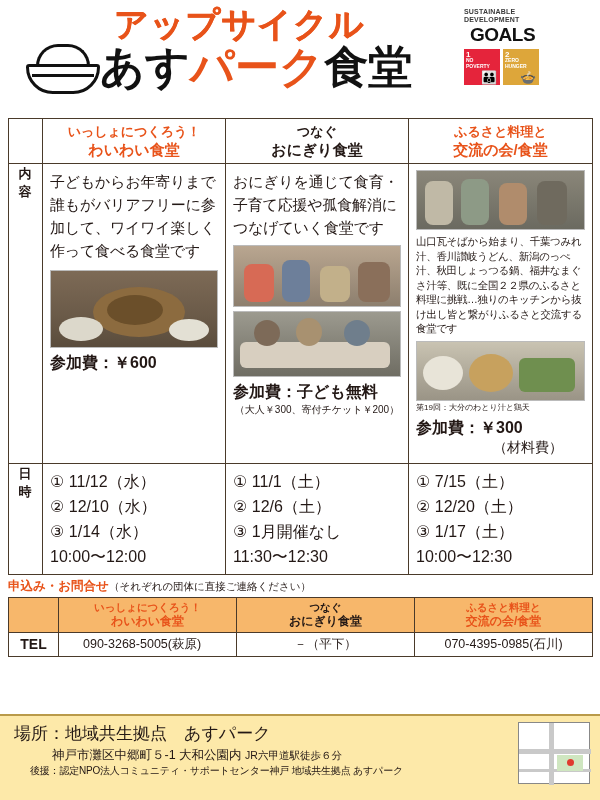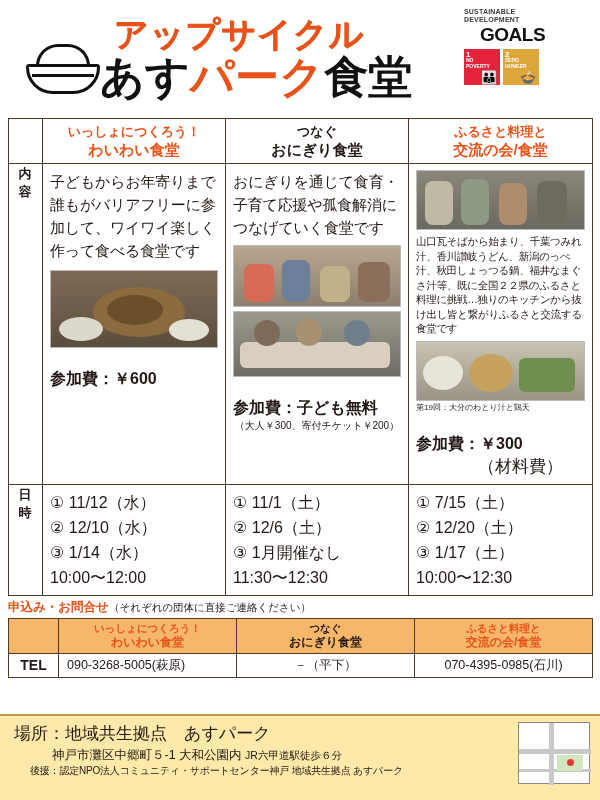--- a/index.html
+++ b/index.html
@@ -21,31 +21,31 @@
     width:128px;
   }
   .sdg-title {
     font-size:7px; line-height:8px; letter-spacing:.2px;
     color:#3a3a3a; font-weight:bold; text-align:left;
     width:72px; display:inline-block; vertical-align:middle;
   }
   .sdg-goals {
     display:inline-block; vertical-align:middle;
     font-size:19px; font-weight:bold; color:#111; letter-spacing:-.5px;
-    margin-left:16px;
+    margin-left:6px;
   }
   .sdg-icons { margin-top:3px; display:flex; gap:3px; }
   .sdg-icon { width:36px; height:36px; position:relative; color:#fff; }
   .sdg-icon .num { position:absolute; left:2px; top:1px; font-size:8px; font-weight:bold; }
   .sdg-icon .cap { position:absolute; left:2px; top:9px; font-size:5px; line-height:5.5px; font-weight:bold; }
   .sdg-icon .glyph { position:absolute; right:2px; bottom:1px; font-size:13px; line-height:13px; }
   .sdg-1 { background:#e5243b; }
   .sdg-2 { background:#dda63a; }
 
-  .title-wrap { padding-left:18px; padding-top:14px; position:relative; }
+  .title-wrap { padding-left:18px; padding-top:4px; position:relative; }
   .title-line1 {
     font-size:34px; font-weight:bold; color:#e8531a;
     letter-spacing:1px; margin-left:96px; line-height:40px;
     -webkit-text-stroke: 0.6px #e8531a;
   }
   .title-line2 {
     font-size:44px; font-weight:bold; color:#111;
     letter-spacing:0px; margin-left:82px; line-height:50px; margin-top:-2px;
   }
   .title-line2 .orange { color:#e8531a; }
@@ -100,23 +100,23 @@
   }
 
   .cell { padding:6px 7px; }
   .desc1 { font-size:15px; line-height:23px; letter-spacing:-.2px; }
   .desc3 { font-size:10.5px; line-height:14.5px; letter-spacing:-.3px; }
   .photo {
     border:1px solid #bbb; background:#cfcfcf; width:100%;
     position:relative; overflow:hidden;
   }
   .ph-cap { font-size:8px; line-height:10px; margin-top:2px; color:#231815; }
-  .fee { font-size:16px; font-weight:bold; margin-top:21px; }
+  .fee { font-size:16px; font-weight:bold; margin-top:5px; }
   .fee-sub { font-size:10px; text-align:center; }
-  .fee-sub2 { font-size:17px; text-align:right; padding-right:22px; }
+  .fee-sub2 { font-size:14px; text-align:right; padding-right:22px; }
 
   .dates { font-size:16px; line-height:25px; padding:5px 7px; }
   .dates .time { font-size:16px; }
 
   
   .p-curry { height:70px; background:linear-gradient(180deg,#7d6a56 0%,#6a5a48 60%,#5a4c3c 100%); }
   .p-kids { height:84px; background:linear-gradient(180deg,#b9a690 0%,#8d7f6e 100%); }
   .p-group { height:78px; background:linear-gradient(180deg,#9c9a8f 0%,#6f6d63 100%); }
   .p-food  { height:72px; background:linear-gradient(180deg,#c9c3b2 0%,#9a9486 100%); }
   .p-top3  { height:64px; background:linear-gradient(180deg,#8a8679 0%,#6b6a60 100%); }
@@ -131,21 +131,21 @@
   table.contact {
     width:584px; margin:0 8px; border-collapse:collapse; table-layout:fixed;
   }
   table.contact td { border:1px solid #4a3a2a; padding:3px 4px; }
   .c-hdr { background:#f7b76b; text-align:center; font-weight:bold; }
   .c-hdr .l1 { font-size:10.5px; line-height:13px; }
   .c-hdr .l2 { font-size:12px; line-height:15px; }
   .c-side { width:50px; text-align:center; font-size:12px; font-weight:bold; }
   .c-mail { font-size:11px; text-align:center; }
   .c-tel { font-size:12.5px; text-align:center; }
-  .c-tel.left { text-align:left; padding-left:8px; }
+  .c-tel.left { text-align:left; padding-left:24px; }
 
   
   .footer {
     position:absolute; left:0; bottom:0; width:600px; height:86px;
     background:#fde9a9; border-top:2px solid #b99a4a;
   }
   .f-place { font-size:17px; font-weight:normal; padding:6px 0 0 14px; }
   .f-addr { font-size:12.5px; padding-left:52px; margin-top:2px; }
   .f-addr .jr { font-size:10.5px; }
   .f-support { font-size:10px; padding-left:30px; letter-spacing:-.2px; }

